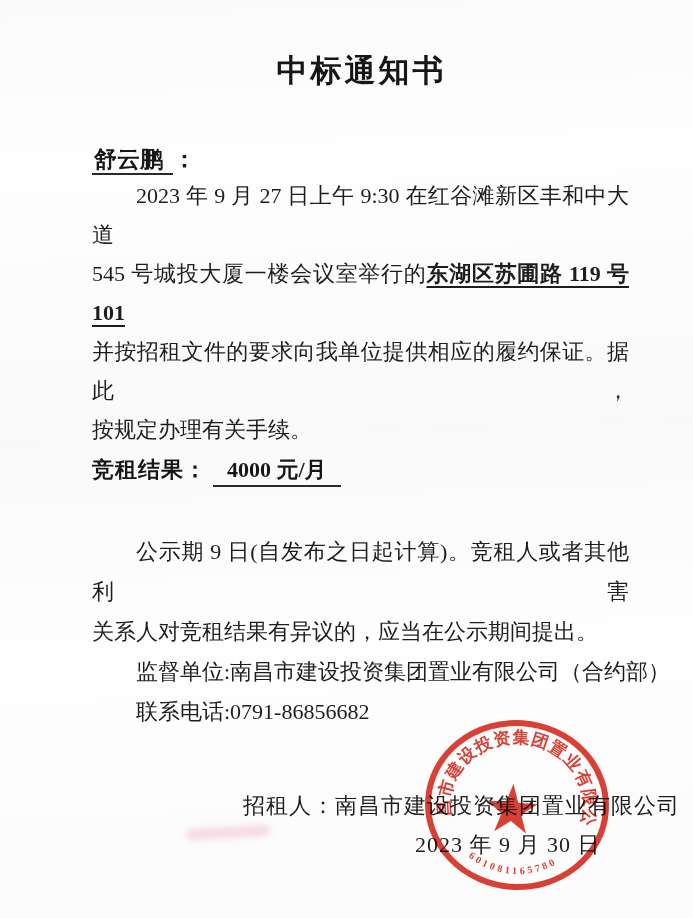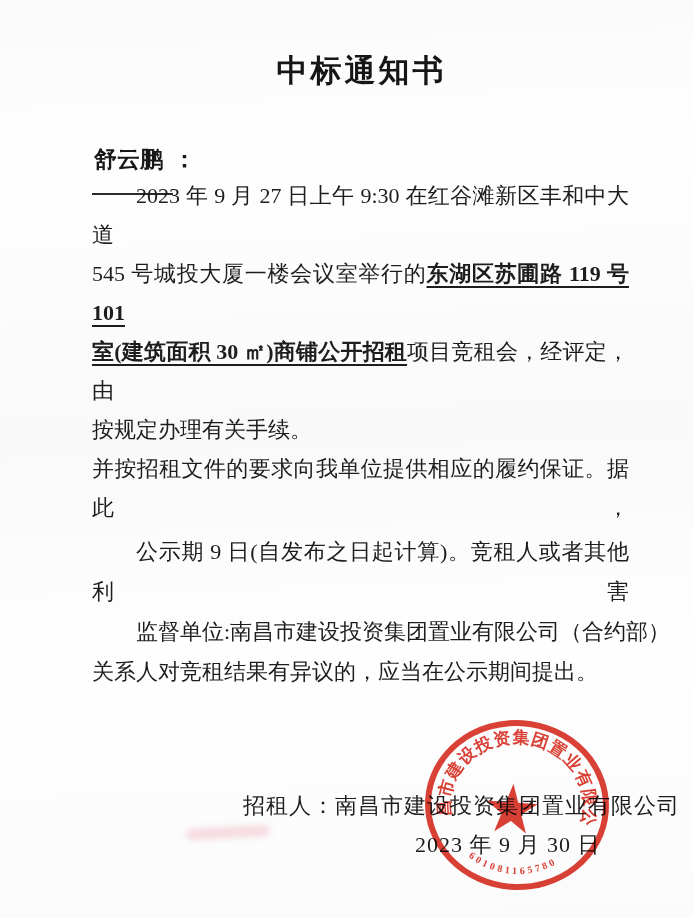--- a/index.html
+++ b/index.html
@@ -21,21 +21,21 @@
     text-align:center;
     font-size:31px;font-weight:bold;letter-spacing:3px;
     color:#161616;
   }
   .salutation{
     position:absolute;top:144px;left:92px;
     font-size:23px;font-weight:bold;color:#181818;
   }
   .salutation .name{
     border-bottom:2.5px solid #2a2a2a;
-    padding:0 10px 21px 2px;
+    padding:0 10px 1px 2px;
   }
   .body-block{
     position:absolute;top:176px;left:92px;width:537px;
     font-size:22px;line-height:39px;color:#1d1d1d;
   }
   .notice-block{
     position:absolute;top:532px;left:92px;width:537px;
     font-size:22px;line-height:40px;color:#1d1d1d;
   }
   .line{white-space:nowrap;}
@@ -94,30 +94,31 @@
 
 <div class="page">
 
   <div class="doc-title">中标通知书</div>
 
   <div class="salutation"><span class="name">舒云鹏</span><span>：</span></div>
 
   <div class="body-block">
     <div class="line just indent">2023 年 9 月 27 日上午 9:30 在红谷滩新区丰和中大道</div>
     <div class="line just"><span>545 号城投大厦一楼会议室举行的</span><span class="bu">东湖区苏圃路 119 号 101</span></div>
-    <div class="line just"><span class="bu">室(建筑面积 30 ㎡)商铺公开招租</span><span>项目竞租会，经评定，由</span></div>
+    <div class="line just">并按招租文件的要求向我单位提供相应的履约保证。据此，</div>
     <div class="line">按规定办理有关手续。</div>
-    <div class="line just">并按招租文件的要求向我单位提供相应的履约保证。据此，</div>
   </div>
 
+  <div class="result-line"><span class="result-label">竞租结果：</span><span class="result-value">4000 元/月</span></div>
 
   <div class="notice-block">
     <div class="line just indent">公示期 9 日(自发布之日起计算)。竞租人或者其他利害</div>
+    <div class="line">关系人对竞租结果有异议的，应当在公示期间提出。</div>
     <div class="line indent">监督单位:南昌市建设投资集团置业有限公司（合约部）</div>
-    <div class="line">关系人对竞租结果有异议的，应当在公示期间提出。</div>
+    <div class="line indent">联系电话:0791-86856682</div>
   </div>
 
   <div class="sig-line"><span>招租人：</span><span>南昌市建设投资集团置业有限公司</span></div>
 
   <div class="sig-date">2023 年 9 月 30 日</div>
 
   <div class="smudge"></div>
 
   <div class="seal">
     <svg viewBox="0 0 186 172" xmlns="http://www.w3.org/2000/svg">

